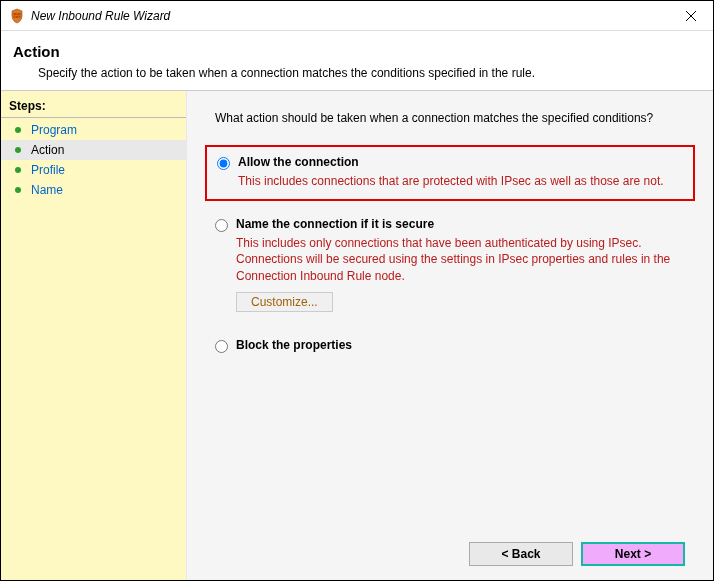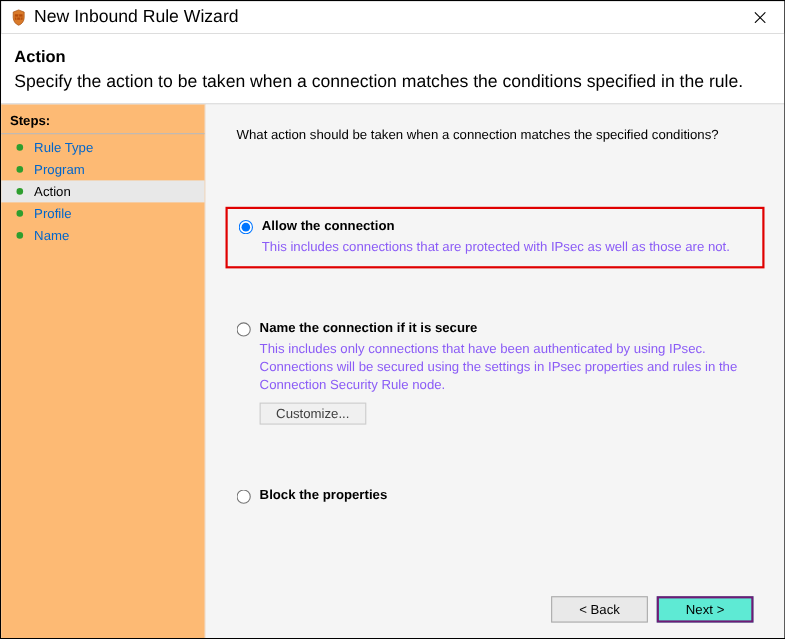--- a/index.html
+++ b/index.html
@@ -20,49 +20,51 @@
       align-items: center;
       padding: 0 0 0 8px;
       border-bottom: 1px solid #ddd;
     }
     .titlebar .icon {
       width: 16px; height: 16px;
       margin-right: 6px;
     }
     .titlebar .title {
       flex: 1;
-      font-size: 16px;
+      font-size: 12px;
+      font-style: italic;
     }
     .titlebar .close {
       width: 45px; height: 29px;
       display: flex; align-items: center; justify-content: center;
       font-size: 14px;
       cursor: pointer;
     }
     .header {
       padding: 12px 12px 10px 12px;
       background: #fff;
     }
     .header h1 {
       font-size: 15px;
       font-weight: bold;
       margin-bottom: 6px;
     }
     .header p {
-      font-size: 16px;
+      font-size: 12px;
+      margin-left: 25px;
     }
     .body {
       flex: 1;
       display: flex;
       border-top: 1px solid #ccc;
       min-height: 0;
     }
     .sidebar {
       width: 186px;
-      background: #fdba74;
+      background: #fef9c3;
       border-right: 1px solid #e8e8e8;
       padding-top: 6px;
     }
     .sidebar-title {
       font-weight: bold;
       font-size: 12px;
       padding: 2px 8px 4px 8px;
       border-bottom: 1px solid #bbb;
       margin-bottom: 2px;
     }
@@ -96,69 +98,69 @@
     .question {
       font-size: 12px;
       margin: 0 0 20px 10px;
     }
     .options {
       flex: 1;
     }
     .option-group {
       padding: 8px 12px 10px 10px;
       margin-bottom: 8px;
-      margin-top: 39px;
     }
     .highlighted {
       border: 2px solid #e00000;
     }
     .option-row {
       display: flex;
       align-items: flex-start;
     }
     .radio {
       margin: 2px 8px 0 0;
       flex-shrink: 0;
     }
     .option-label {
       font-weight: bold;
       font-size: 12px;
     }
     .option-desc {
       font-size: 12px;
       margin: 3px 0 0 21px;
       line-height: 1.35;
-      color: #8b5cf6;
+      color: #b91c1c;
     }
     .customize-btn {
       margin: 8px 0 0 21px;
       padding: 2px 14px;
       font-size: 12px;
-      color: #404040;
+      color: #a16207;
       background: #f0f0f0;
       border: 1px solid #ccc;
       cursor: default;
     }
     .footer {
       display: flex;
       justify-content: flex-end;
       gap: 8px;
       padding: 12px 10px 14px 0;
     }
     .footer button {
-      width: 88px;
+      width: 104px;
       height: 24px;
       font-size: 12px;
       background: #e9e9e9;
       border: 1px solid #aaa;
       cursor: pointer;
+      font-weight: bold;
     }
     .footer button.primary {
-      border: 2px solid #701a75;
-      background: #5eead4;
+      border: 2px solid #14b8a6;
+      background: #f0abfc;
     }
   </style>
 </head>
 <body>
 
 <div class="titlebar">
   <span class="icon">
     <svg width="16" height="16" viewBox="0 0 16 16">
       <path d="M8 1 L3 3 V8 C3 11 5 14 8 15 C11 14 13 11 13 8 V3 Z" fill="#d97a2a" stroke="#a04b0c" stroke-width="0.6"></path>
       <rect x="4.5" y="5" width="7" height="5" fill="#b54c0c"></rect>
@@ -180,24 +182,20 @@
 <div class="header">
   <h1>Action</h1>
   <p>Specify the action to be taken when a connection matches the conditions specified in the rule.</p>
 </div>
 
 <div class="body">
   <div class="sidebar">
     <div class="sidebar-title">Steps:</div>
     <div class="step link">
       <span class="bullet green"></span>
-      <span>Rule Type</span>
-    </div>
-    <div class="step link">
-      <span class="bullet green"></span>
       <span>Program</span>
     </div>
     <div class="step current active">
       <span class="bullet green"></span>
       <span>Action</span>
     </div>
     <div class="step link">
       <span class="bullet green"></span>
       <span>Profile</span>
     </div>
@@ -218,21 +216,21 @@
           <span class="option-label">Allow the connection</span>
         </label>
         <div class="option-desc">This includes connections that are protected with IPsec as well as those are not.</div>
       </div>
 
       <div class="option-group">
         <label class="option-row">
           <input type="radio" class="radio" name="action" style="">
           <span class="option-label">Name the connection if it is secure</span>
         </label>
-        <div class="option-desc">This includes only connections that have been authenticated by using IPsec. Connections will be secured using the settings in IPsec properties and rules in the Connection Security Rule node.</div>
+        <div class="option-desc">This includes only connections that have been authenticated by using IPsec. Connections will be secured using the settings in IPsec properties and rules in the Connection Inbound Rule node.</div>
         <button class="customize-btn" disabled="">Customize...</button>
       </div>
 
       <div class="option-group">
         <label class="option-row">
           <input type="radio" class="radio" name="action" style="">
           <span class="option-label">Block the properties</span>
         </label>
       </div>
 

